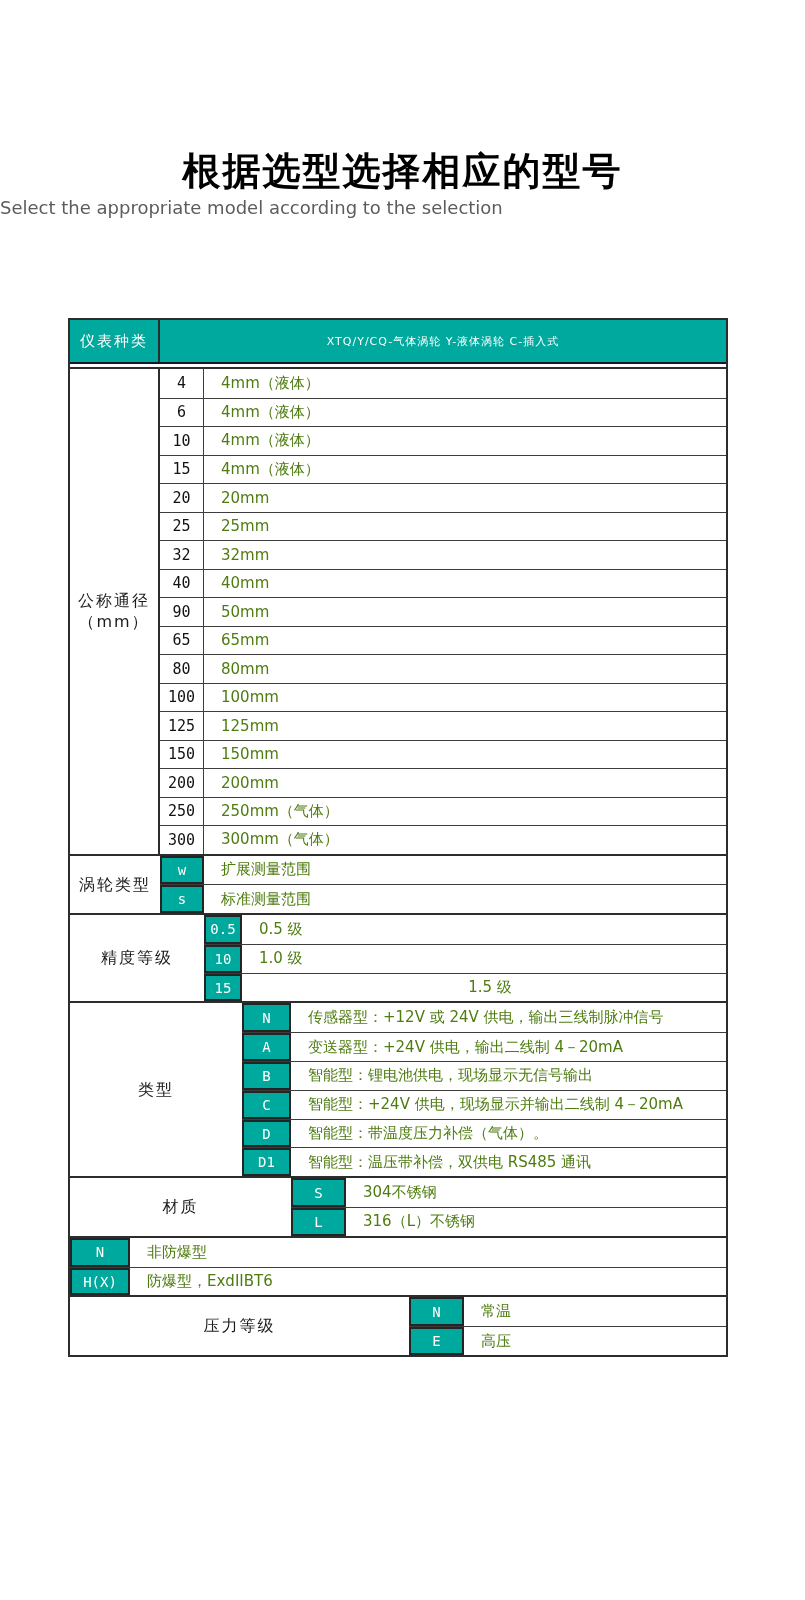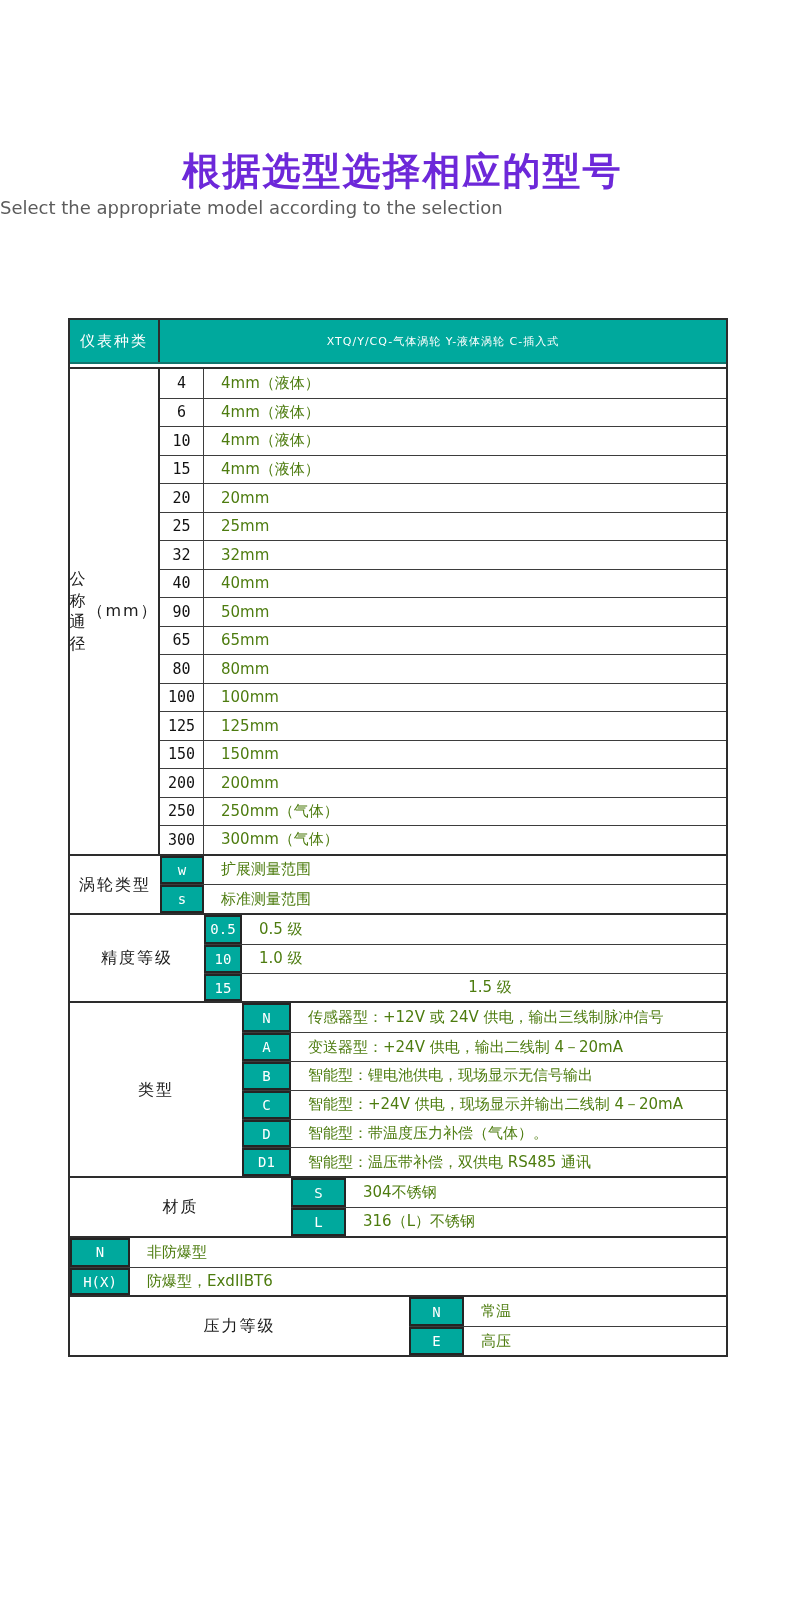--- a/index.html
+++ b/index.html
@@ -7,54 +7,54 @@
   body {
     width: 805px; height: 1600px;
     background: #ffffff;
     font-family: "DejaVu Sans", "Liberation Sans", sans-serif;
     position: relative;
     overflow: hidden;
   }
   .page-title {
     position: absolute; top: 146px; left: 0; width: 100%;
     text-align: center;
-    font-size: 38px; font-weight: 600; color: #6d28d9;
+    font-size: 38px; font-weight: 600; color: #000000;
     letter-spacing: 2px;
   }
   .page-subtitle {
     position: absolute; top: 197px; left: 0; width: 100%;
     font-size: 18px; font-weight: 400; color: #5c5c5c;
   }
   .sel-table {
     position: absolute; left: 68px; top: 318px; width: 660px;
     border: 2px solid #2d2d2d;
     background: #ffffff;
   }
   .header-row {
     display: flex; height: 44px;
     background: var(--teal);
-    border-bottom: 2px solid #0f766e;
+    border-bottom: 2px solid #0f172a;
     color: #ffffff;
   }
   .header-cat {
     width: 90px; flex: none;
     border-right: 2px solid #2d2d2d;
     display: flex; align-items: center; justify-content: center;
     font-size: 15px; letter-spacing: 2px;
   }
   .header-model {
     flex: 1;
     display: flex; align-items: center; justify-content: center;
     font-size: 11px; letter-spacing: 1px;
   }
   .section { display: flex; border-top: 2px solid #2d2d2d; }
   .section:first-of-type { margin-top: 3px; }
   .label-cell {
     width: var(--lw); flex: none;
-    display: flex; flex-direction: row;
+    display: flex; flex-direction: column;
     align-items: center; justify-content: center;
     font-size: 16px; color: #1b1b1b; letter-spacing: 2px;
     line-height: 1.35;
   }
   .section.plain .label-cell { border-right: 2px solid #2d2d2d; }
   .rows { flex: 1; display: flex; flex-direction: column; min-width: 0; }
   .row { display: flex; height: 28.8px; flex: none; align-items: stretch; }
   .section.plain .row { height: 28.5px; }
   .row + .row { border-top: 1px solid #3d3d3d; }
   .code-cell {

